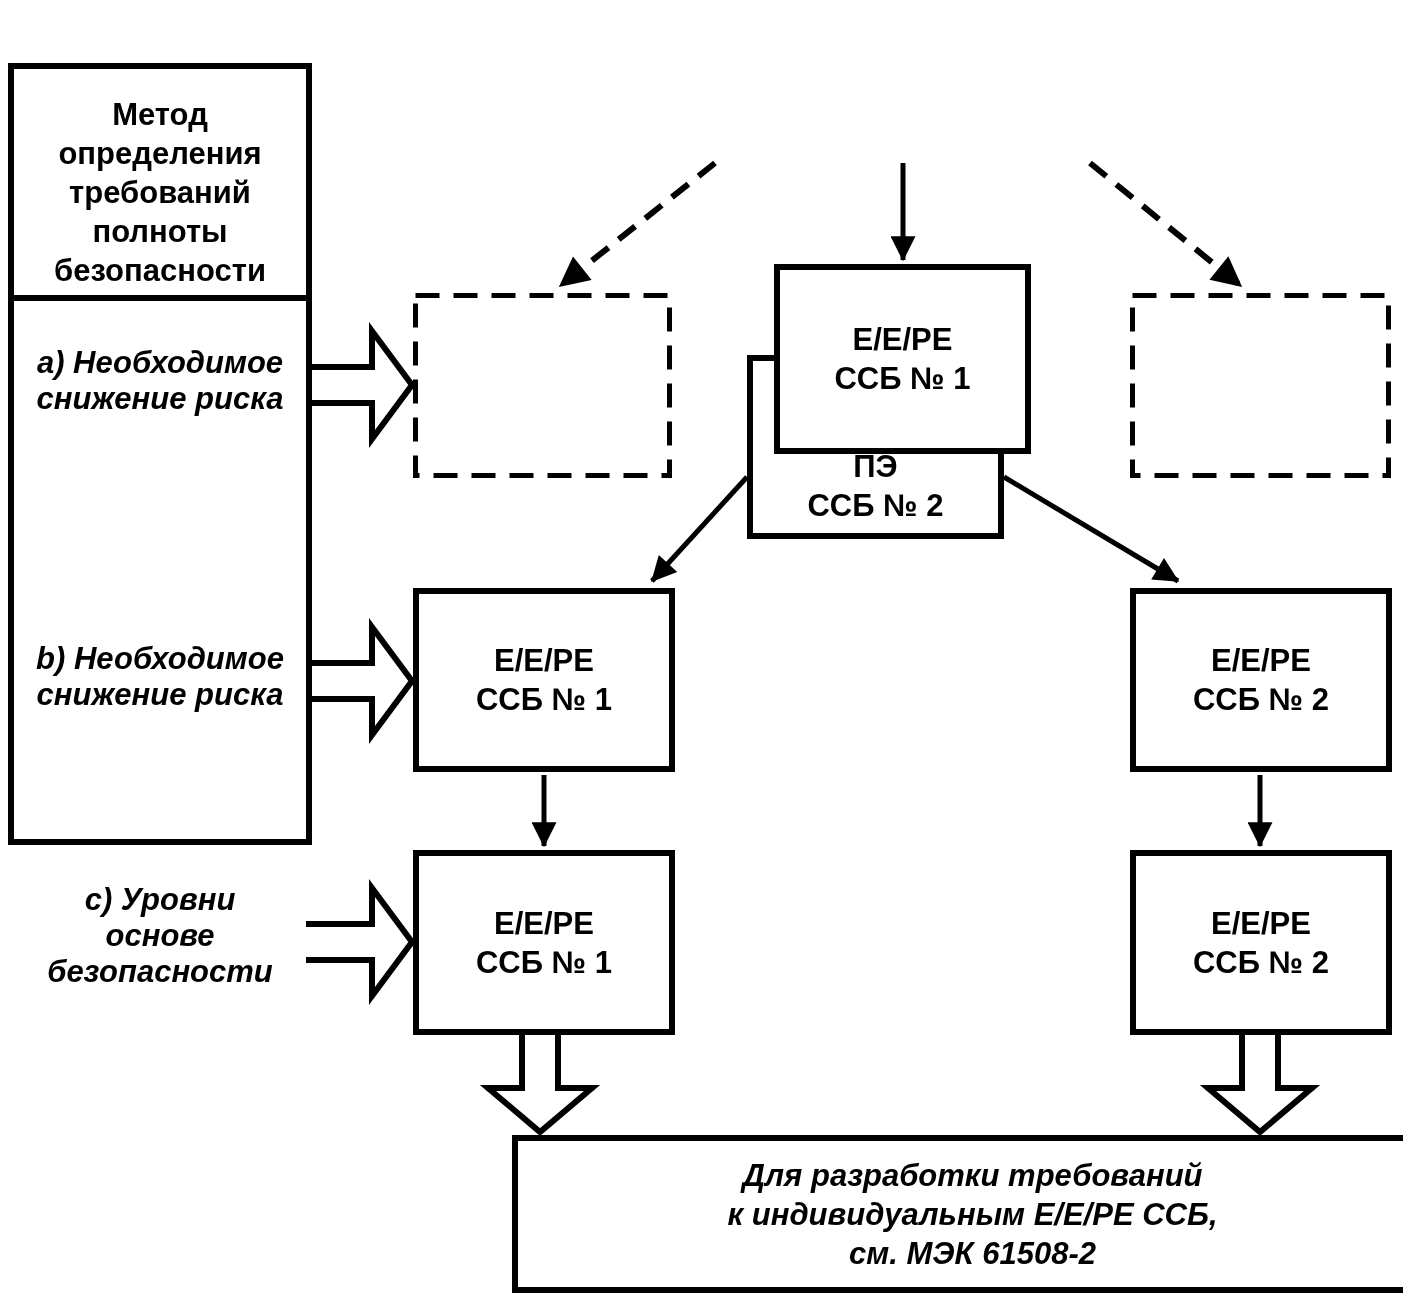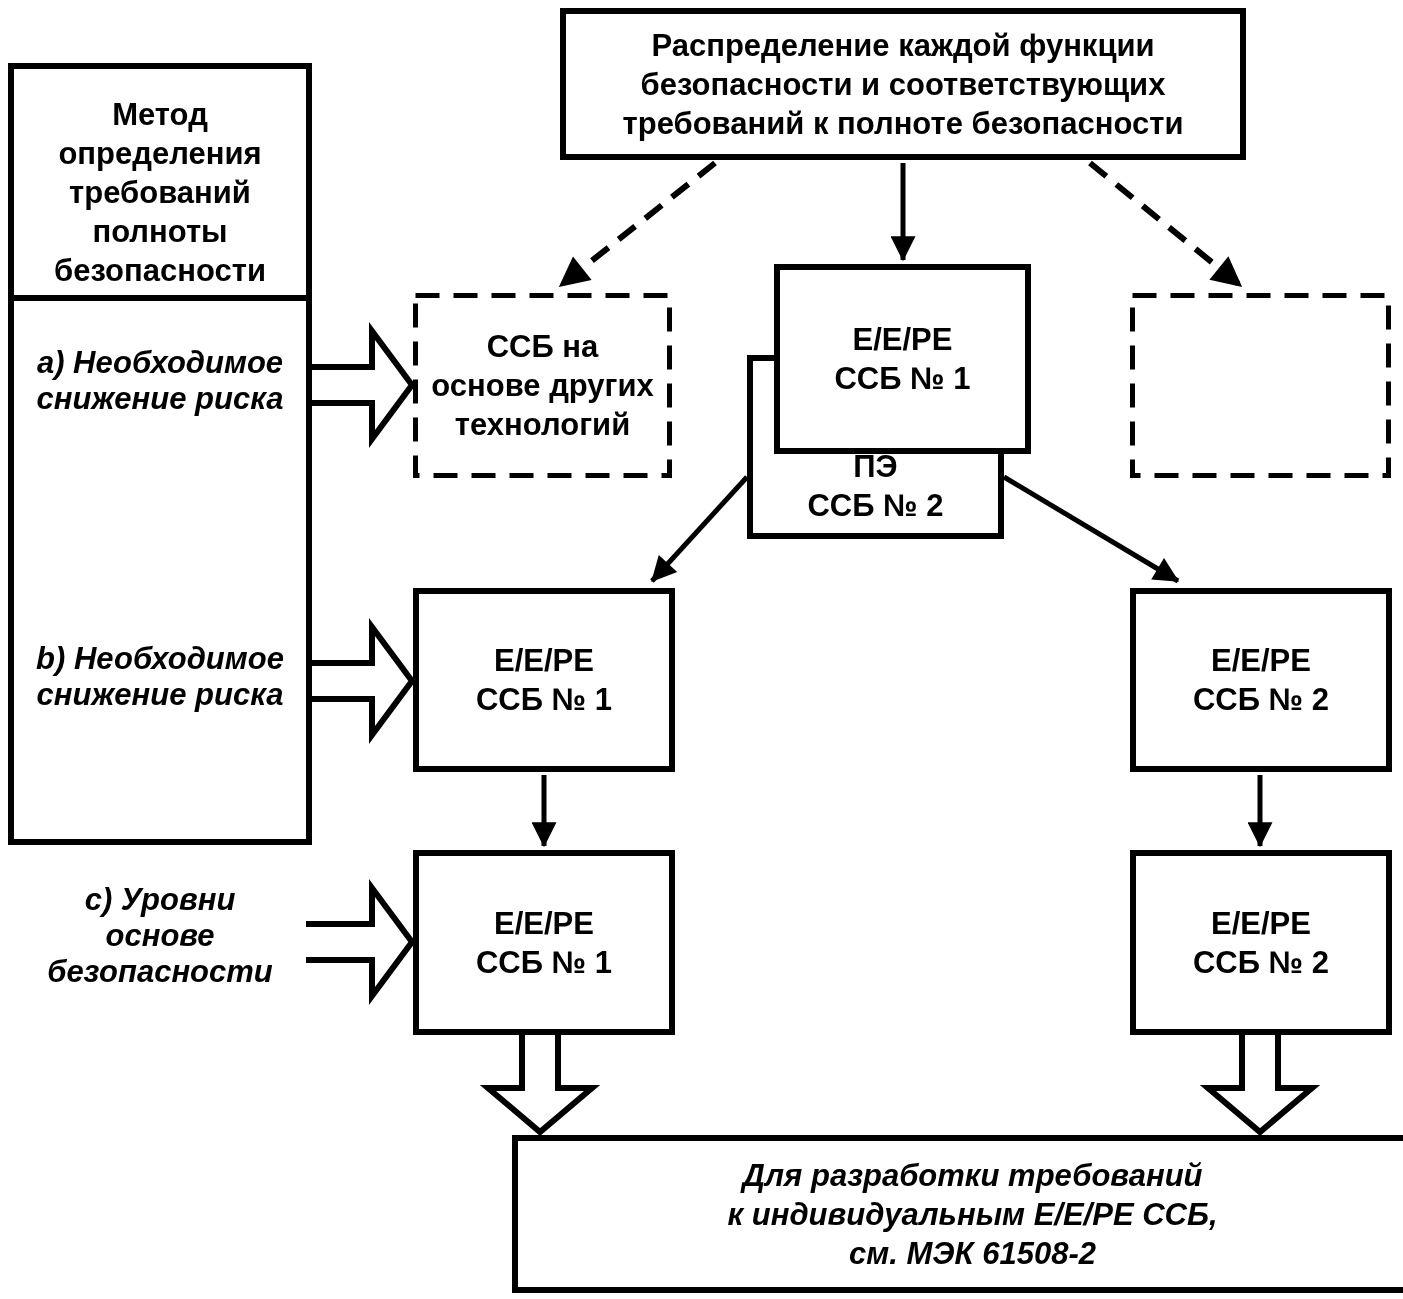--- a/index.html
+++ b/index.html
@@ -48,43 +48,37 @@
     <line class="solid" x1="1260" y1="775" x2="1260" y2="846" marker-end="url(#ah)"></line>
 
     <path class="block" d="M306,367 L372,367 L372,331 L412,385 L372,439 L372,403 L306,403"></path>
     <path class="block" d="M306,663 L372,663 L372,627 L412,681 L372,735 L372,699 L306,699"></path>
     <path class="block" d="M306,924 L372,924 L372,888 L412,942 L372,996 L372,960 L306,960"></path>
 
     <path class="block" d="M522,1033 L522,1088 L488,1088 L540,1132 L592,1088 L558,1088 L558,1033"></path>
     <path class="block" d="M1242,1033 L1242,1088 L1208,1088 L1260,1132 L1312,1088 L1278,1088 L1278,1033"></path>
   </svg>
 
-  <div class="box" style="left:560px;top:8px;width:686px;height:152px;">Распределение каждой функции
-безопасности и соответствующих
-требований к полноте безопасности</div>
 
   <div class="panel" style="left:8px;top:63px;width:304px;height:782px;">
     <div class="title" style="top:26px;">Метод
 определения
 требований
 полноты
 безопасности</div>
     <div class="divider" style="top:226px;"></div>
     <div class="item" style="top:276px;">a) Необходимое
 снижение риска</div>
     <div class="item" style="top:572px;">b) Необходимое
 снижение риска</div>
     <div class="item" style="top:813px;">c) Уровни
 основе
 безопасности</div>
   </div>
 
-  <div class="box box--ghost" style="left:413px;top:293px;width:259px;height:185px;">ССБ на
-основе других
-технологий</div>
 
   <div class="box box--behind" style="left:747px;top:355px;width:257px;height:184px;z-index:1;">ПЭ
 ССБ № 2</div>
   <div class="box" style="left:774px;top:264px;width:257px;height:190px;z-index:2;">Е/Е/РЕ
 ССБ № 1</div>
 
 
   <div class="box" style="left:413px;top:588px;width:262px;height:184px;">Е/Е/РЕ
 ССБ № 1</div>
   <div class="box" style="left:1130px;top:588px;width:262px;height:184px;">Е/Е/РЕ

